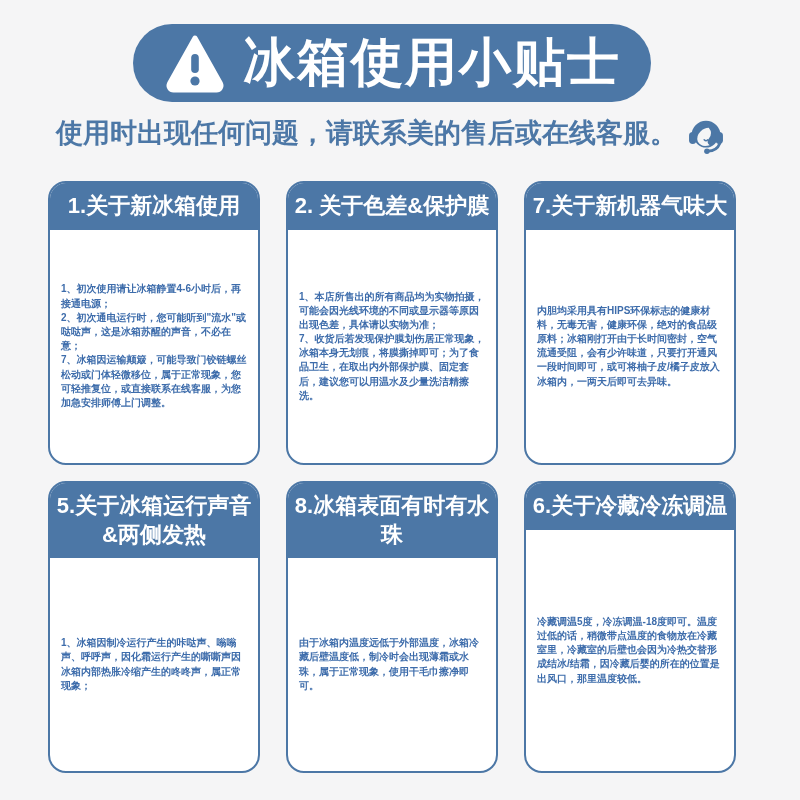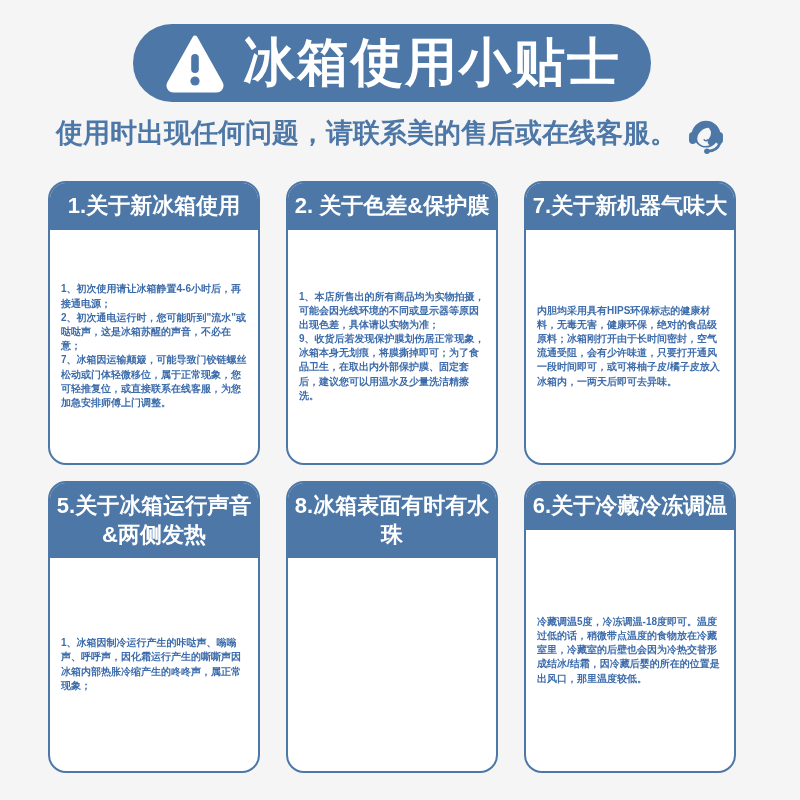--- a/index.html
+++ b/index.html
@@ -135,21 +135,21 @@
         <p>7、冰箱因运输颠簸，可能导致门铰链螺丝松动或门体轻微移位，属于正常现象，您可轻推复位，或直接联系在线客服，为您加急安排师傅上门调整。</p>
       </div>
     </section>
 
     <section class="card">
       <header class="card-head">
         <div>2. 关于色差&amp;保护膜</div>
       </header>
       <div class="card-body">
         <p>1、本店所售出的所有商品均为实物拍摄，可能会因光线环境的不同或显示器等原因出现色差，具体请以实物为准；</p>
-        <p>9、收货后若发现保护膜划伤居正常现象，冰箱本身无划痕，将膜撕掉即可；为了食品卫生，在取出内外部保护膜、固定套后，建议您可以用温水及少量洗洁精擦洗。</p>
+        <p>7、收货后若发现保护膜划伤居正常现象，冰箱本身无划痕，将膜撕掉即可；为了食品卫生，在取出内外部保护膜、固定套后，建议您可以用温水及少量洗洁精擦洗。</p>
       </div>
     </section>
 
     <section class="card">
       <header class="card-head">
         <div>7.关于新机器气味大</div>
       </header>
       <div class="card-body">
         <p>内胆均采用具有HIPS环保标志的健康材料，无毒无害，健康环保，绝对的食品级原料；冰箱刚打开由于长时间密封，空气流通受阻，会有少许味道，只要打开通风一段时间即可，或可将柚子皮/橘子皮放入冰箱内，一两天后即可去异味。</p>
       </div>
@@ -162,20 +162,23 @@
       </header>
       <div class="card-body">
         <p>1、冰箱因制冷运行产生的咔哒声、嗡嗡声、呼呼声，因化霜运行产生的嘶嘶声因冰箱内部热胀冷缩产生的咚咚声，属正常现象；</p>
       </div>
     </section>
 
     <section class="card">
       <header class="card-head">
         <div>8.冰箱表面有时有水珠</div>
       </header>
+      <div class="card-body">
+        <p>由于冰箱内温度远低于外部温度，冰箱冷藏后壁温度低，制冷时会出现薄霜或水珠，属于正常现象，使用干毛巾擦净即可。</p>
+      </div>
     </section>
 
     <section class="card">
       <header class="card-head">
         <div>6.关于冷藏冷冻调温</div>
       </header>
       <div class="card-body">
         <p>冷藏调温5度，冷冻调温-18度即可。温度过低的话，稍微带点温度的食物放在冷藏室里，冷藏室的后壁也会因为冷热交替形成结冰/结霜，因冷藏后婴的所在的位置是出风口，那里温度较低。</p>
       </div>
     </section>

